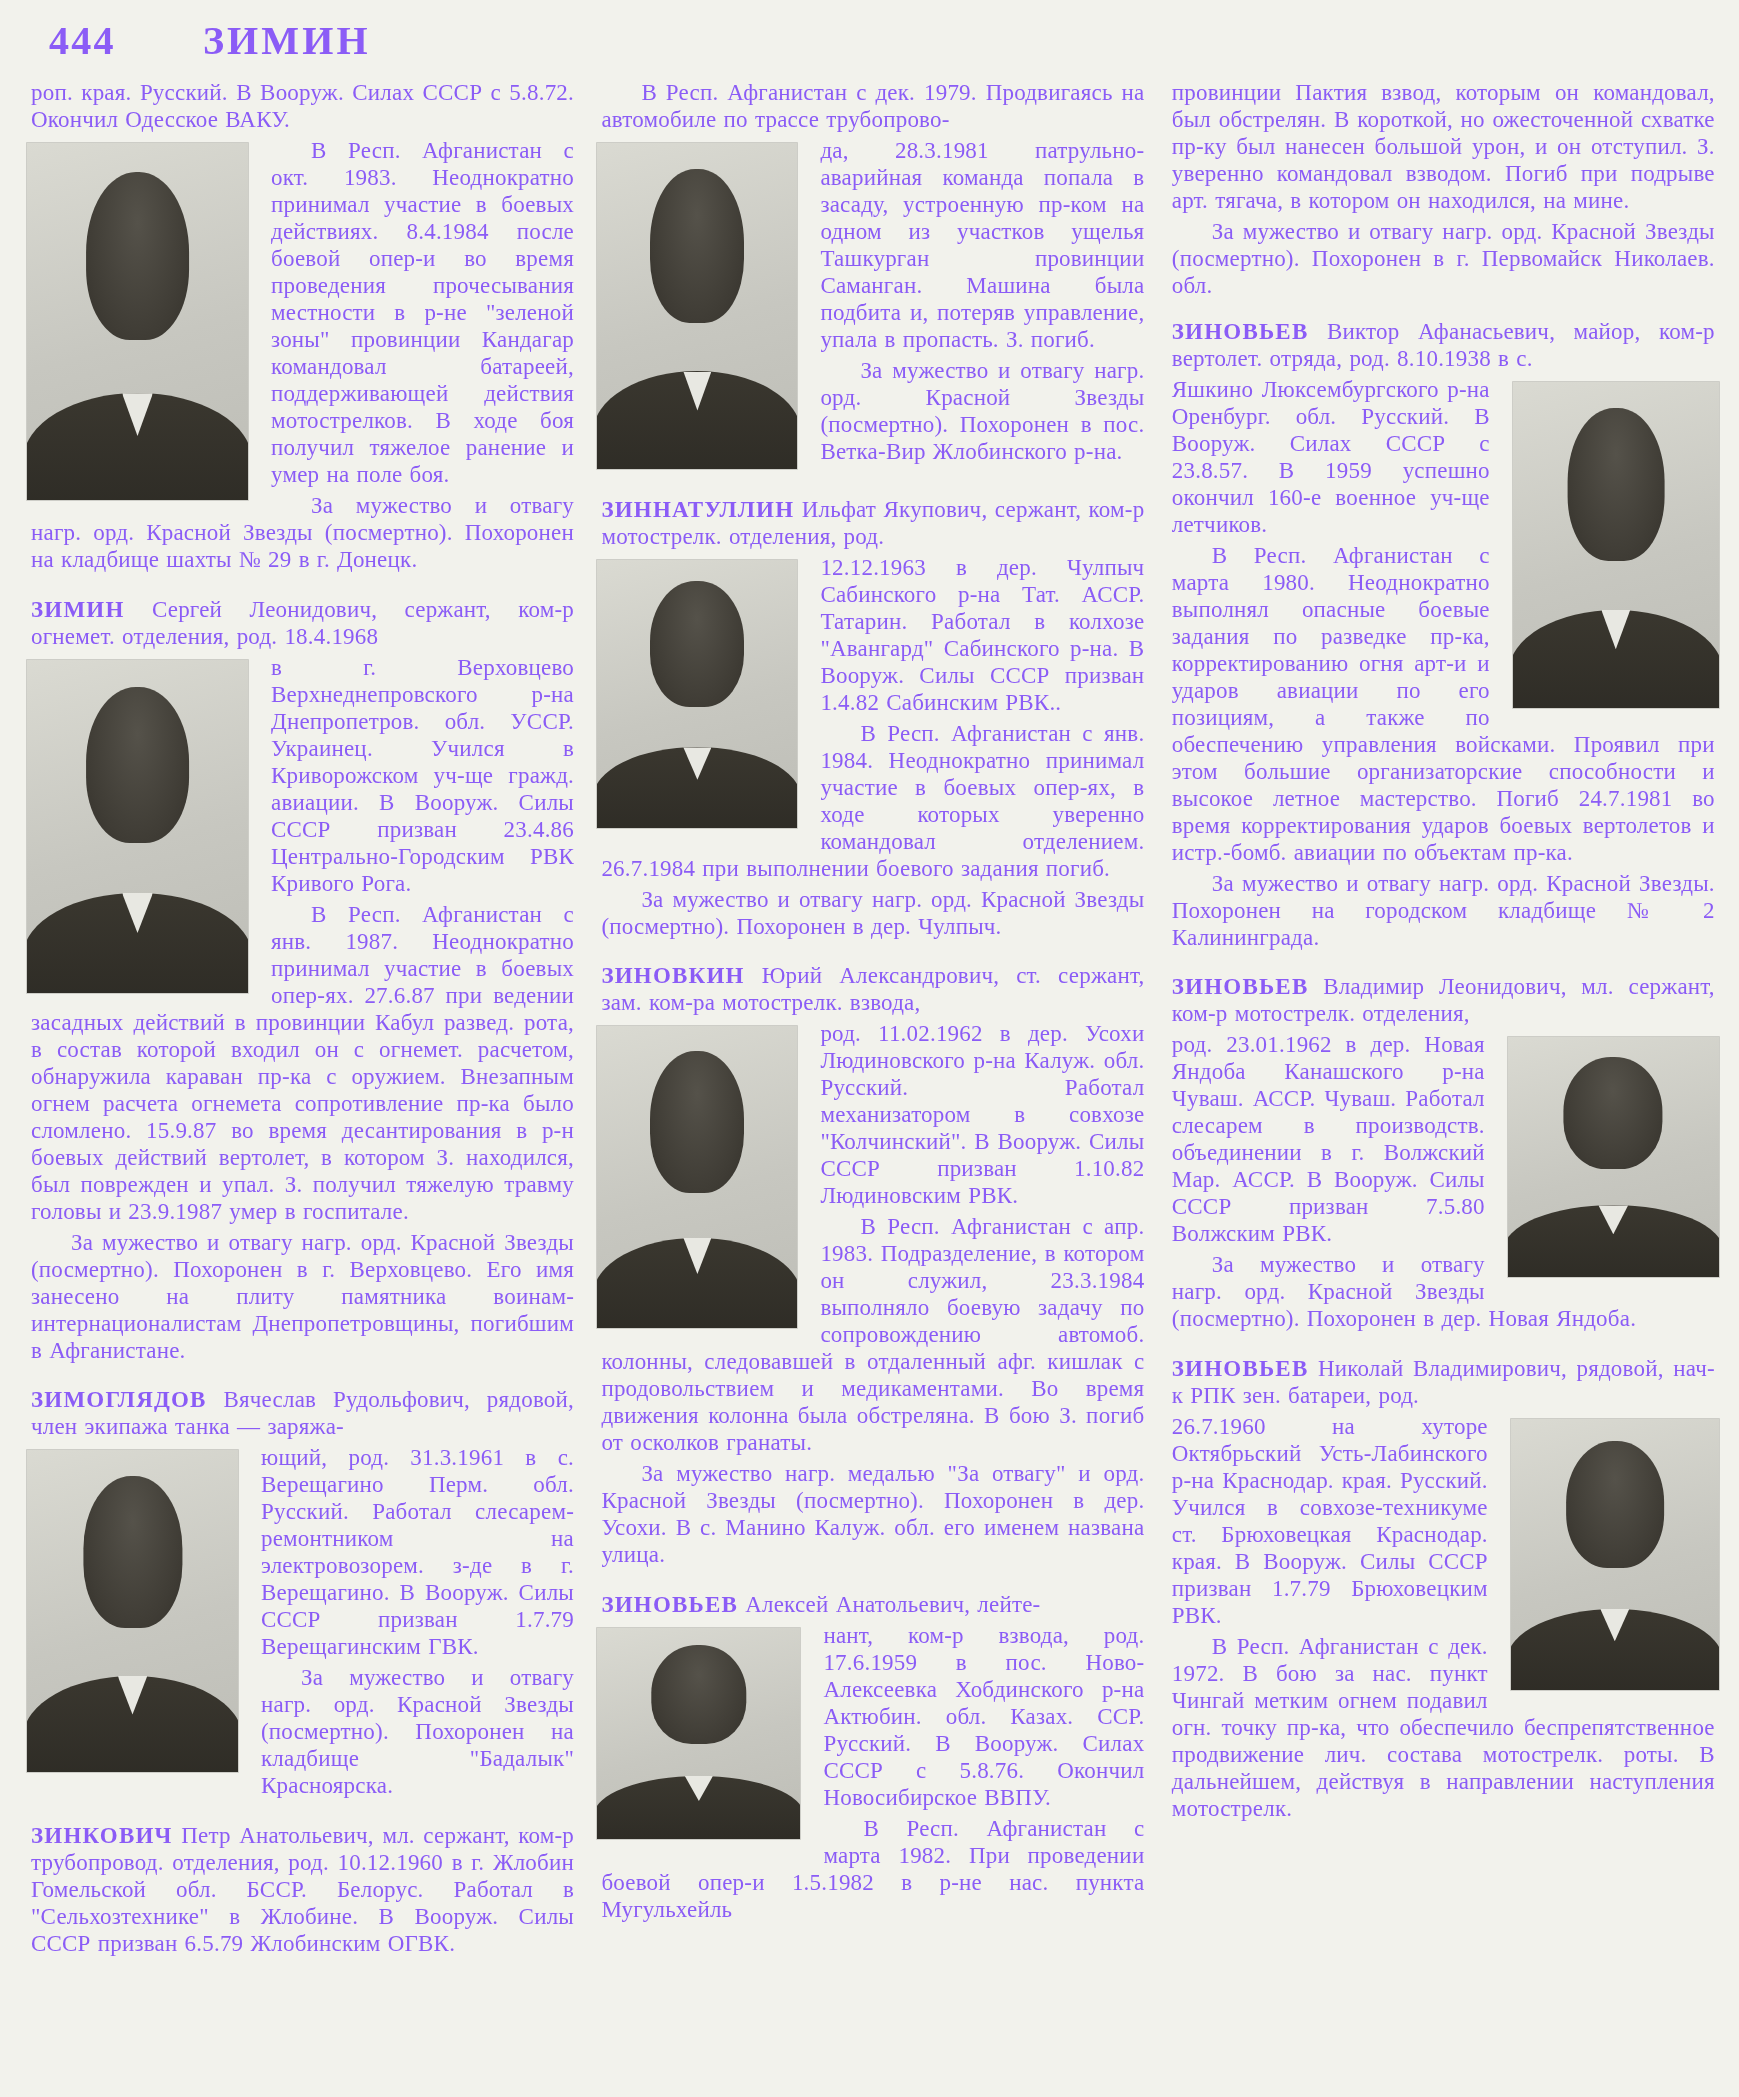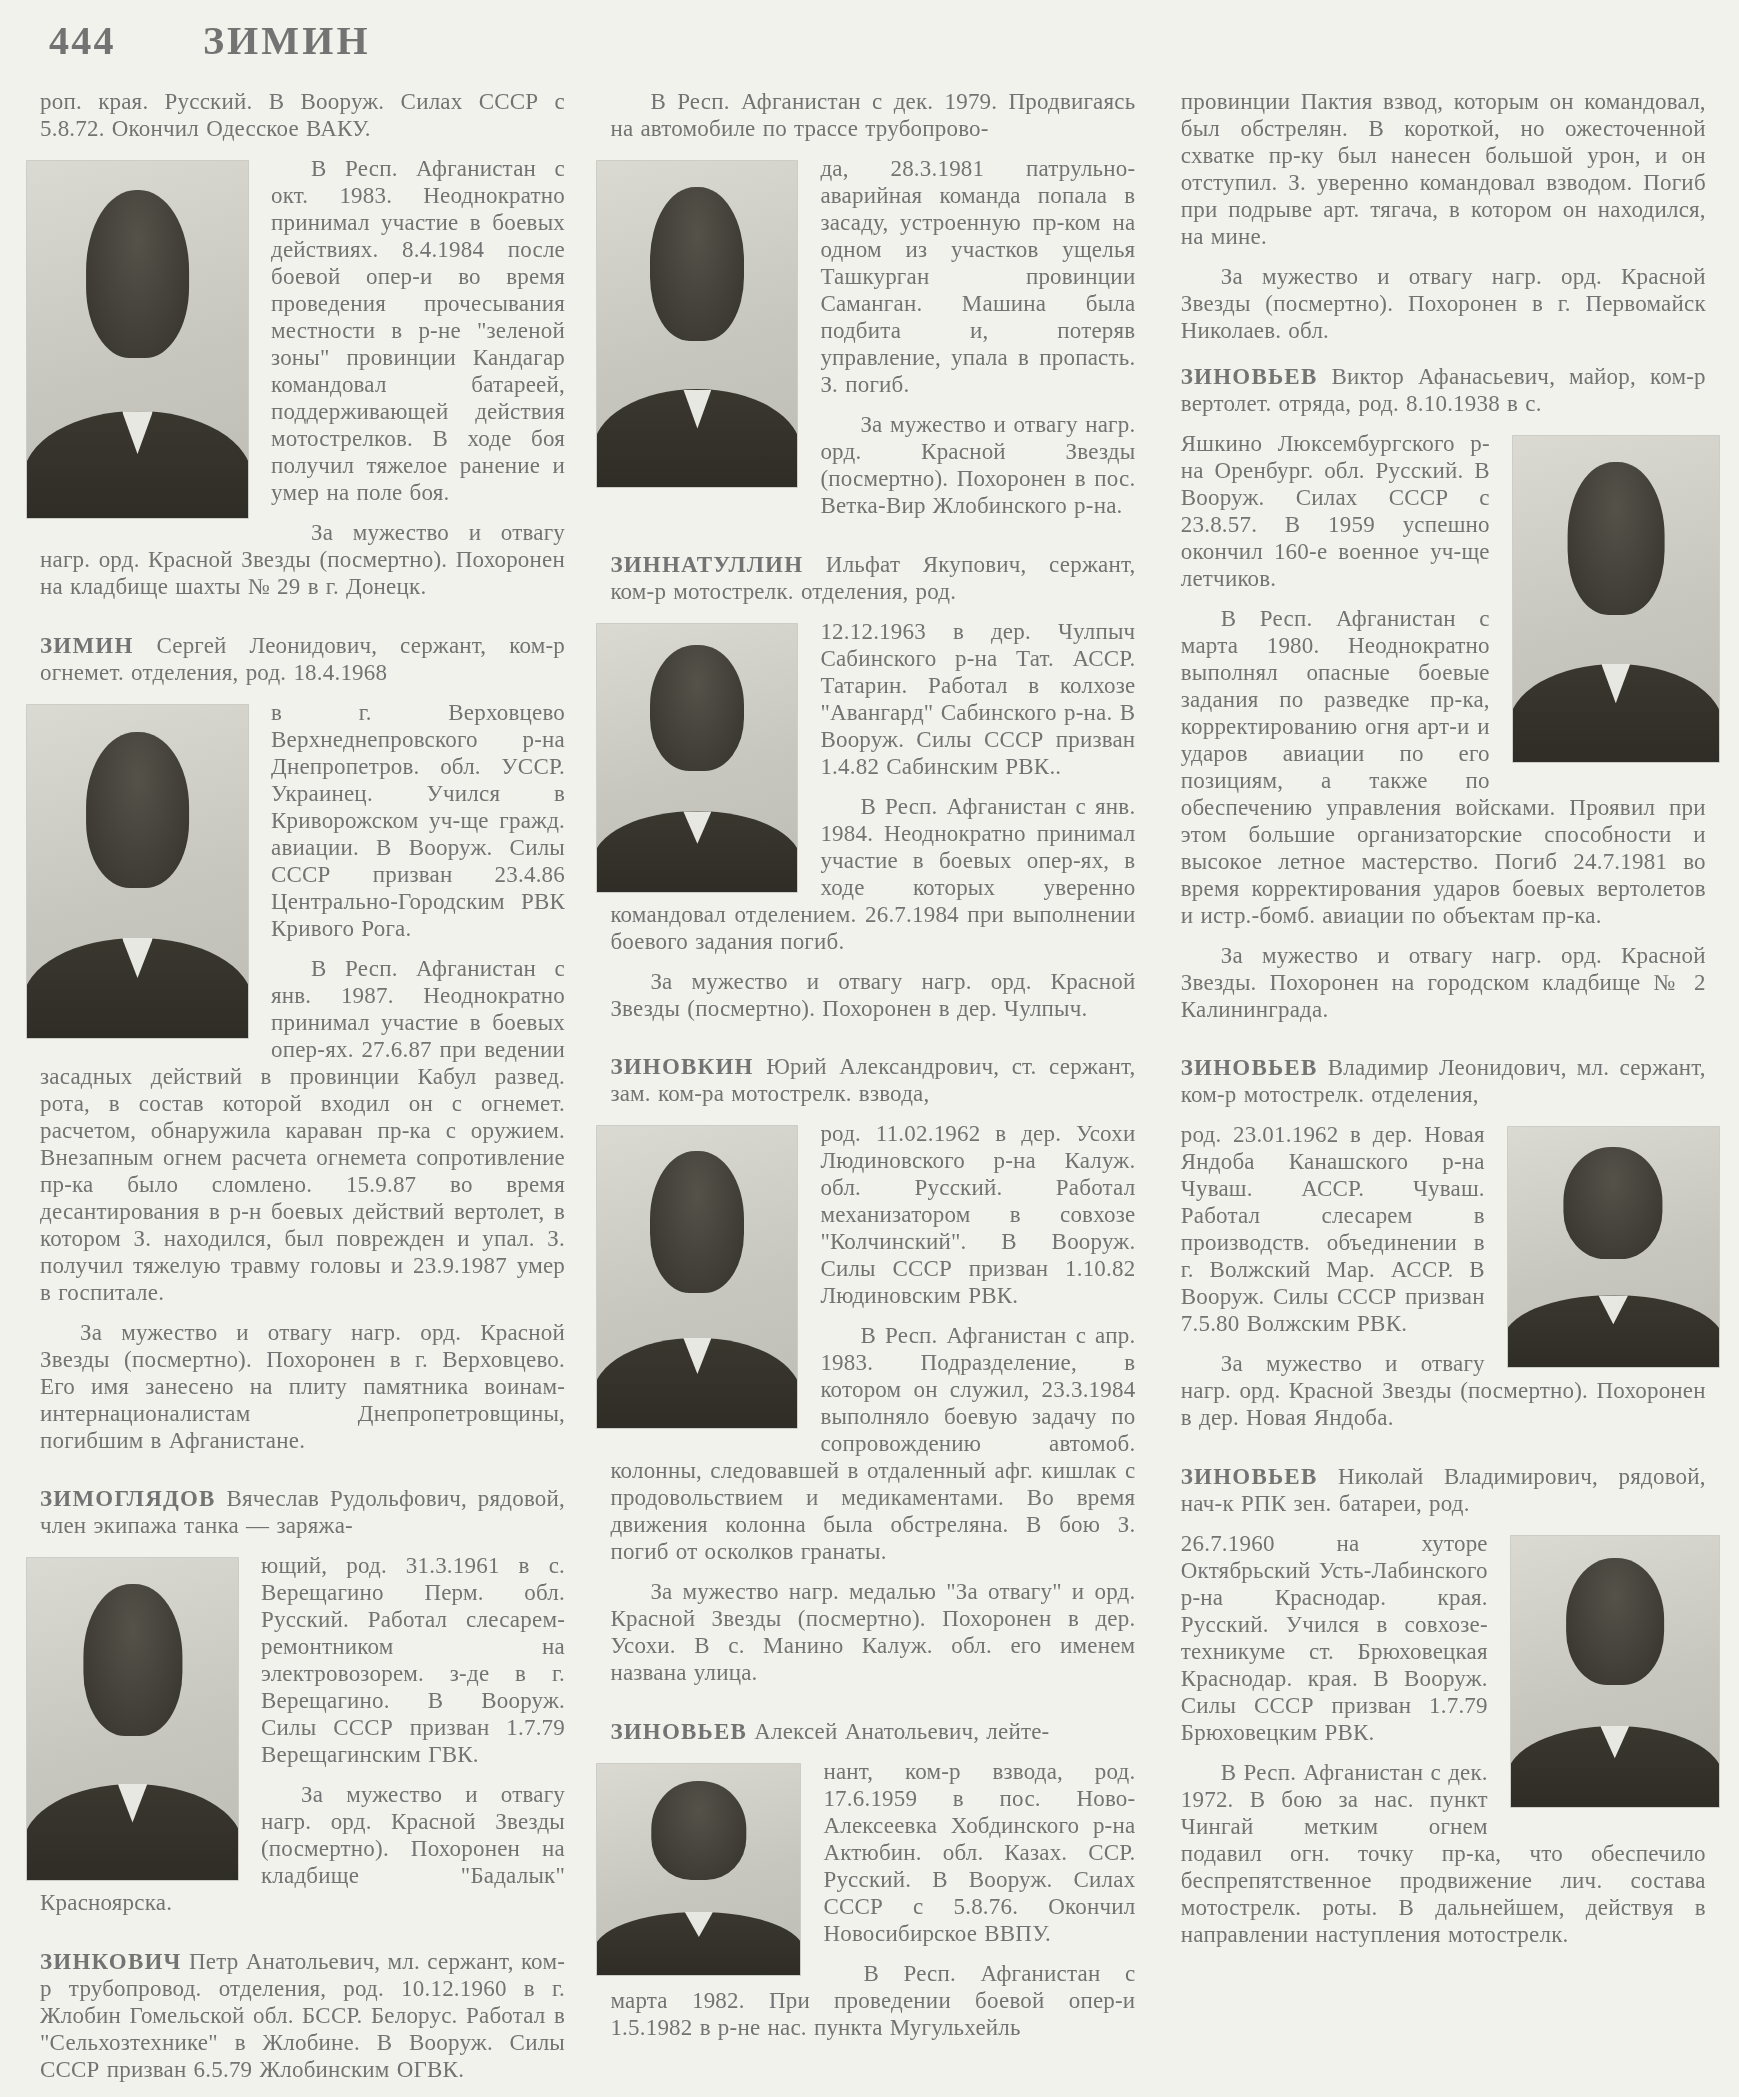--- a/index.html
+++ b/index.html
@@ -2,36 +2,36 @@
 <html lang="ru" style="font-size:12.4px"><head>
 <meta charset="utf-8">
 <style>
   html,body{margin:0;padding:0;background:#888;}
   .page{
     position:relative;
     width:1740px;height:2097px;
     background:#f2f2ec;
     overflow:hidden;
     font-family:"Liberation Serif","DejaVu Serif",serif;
-    color:#737373;
+    color:#8b5cf6;
     box-sizing:border-box;
     padding:14px 23px 0 27px;
   }
   header.pagehead{
     display:flex;align-items:baseline;
     height:47px;margin:3.1px 0 11px 0;
   }
   .pagenum{font-size:40px;font-weight:bold;letter-spacing:2.3px;margin-left:22px;}
   .runhead{font-size:40px;font-weight:bold;letter-spacing:3.1px;margin-left:87px;}
   .cols{display:flex;gap:19.4px;}
   .col{width:551px;flex:0 0 551px;}
   .entry{margin-top:18.6px;}
   .entry:first-child{margin-top:0;}
   .para{
-    margin:13px;
+    margin:4px;
     font-size:23px;
     line-height:27px;
     text-align:justify;
     letter-spacing:0.2px;
     word-spacing:1.2px;
   }
   .para.ind{text-indent:40px;}
   .surname{font-weight:bold;letter-spacing:1.2px;}
   .photo{
     float:left;

